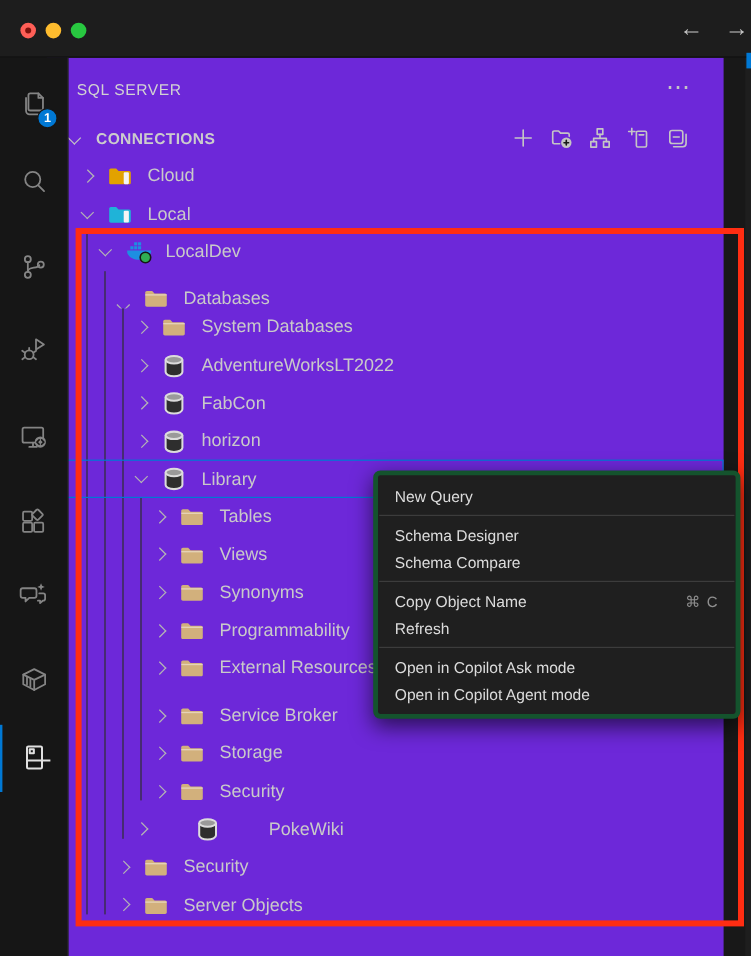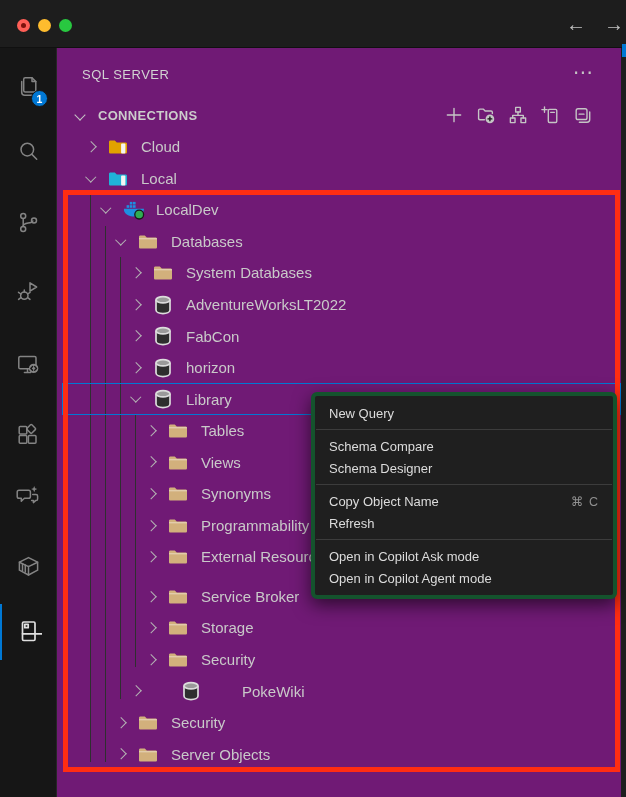--- a/index.html
+++ b/index.html
@@ -18,21 +18,21 @@
 
   
   .activitybar{position:absolute;left:0;top:48px;width:57px;height:749px;background:#161616;border-right:1px solid #262626;z-index:2}
   .ab-item{position:absolute;left:15px;width:27px;height:27px}
   .ab-item svg{display:block}
   .ab-badge{position:absolute;right:-6px;bottom:-6px;width:17px;height:17px;border-radius:50%;background:#0078d4;color:#fff;
             font-size:10.5px;font-weight:bold;display:flex;align-items:center;justify-content:center;border:1px solid #161616}
   .ab-active-bar{position:absolute;left:0;top:556px;width:2px;height:56px;background:#0078d4}
 
   
-  .sidebar{position:absolute;left:57px;top:48px;width:564px;height:749px;background:#701a75;z-index:1}
+  .sidebar{position:absolute;left:39px;top:48px;width:564px;height:749px;background:#6d28d9;z-index:1}
   .side-title{position:absolute;left:25px;top:19px;font-size:13px;font-weight:500;color:#d2d2d2;letter-spacing:.5px}
   .more{position:absolute;left:516px;top:12px;font-size:20px;color:#c5c5c5;cursor:pointer}
   .sec-head{position:absolute;left:0;top:54px;width:100%;height:28px}
   .sec-chev{position:absolute;left:19px;top:9px;width:8px;height:8px;border-right:1.7px solid #c5c5c5;border-bottom:1.7px solid #c5c5c5;transform:rotate(45deg)}
   .sec-label{position:absolute;left:41px;top:6px;font-size:13px;font-weight:bold;color:#cccccc;letter-spacing:.3px}
   .toolbar{position:absolute;right:30px;top:58px;display:flex;gap:14px;align-items:center}
   .tb-icon{width:18px;height:18px}
 
   
   .tree{position:absolute;left:5px;top:83px;width:559px;height:634px}
@@ -217,21 +217,21 @@
               <rect x="12" y="5.2" width="2.6" height="2.6"></rect>
               <rect x="8.8" y="1.9" width="2.6" height="2.6"></rect>
               <rect x="12" y="1.9" width="2.6" height="2.6"></rect>
               <path d="M1 8.8h22c-.1 1.9-.8 3.5-2 4.8-1.7 1.9-4.4 2.9-7.8 2.9-4.7 0-8.3-1.9-9.9-5.1-.5-1-.3-1.8-.3-2.6z"></path>
             </g>
             <circle cx="18.2" cy="14.6" r="4.4" fill="#2fae53" stroke="#181818" stroke-width="1.3"></circle>
           </svg>
         </span>
         <span class="tlabel">LocalDev</span>
       </div>
-      <div class="row" style="padding-left: 48px;">
+      <div class="row" style="padding-left: 48px; align-items: flex-end;">
         <div class="chevbox">
           <div class="chev down"></div>
         </div>
         <span class="ticon">
           <svg width="20" height="17" viewBox="0 0 20 17">
             <path d="M1 3.8C1 3 1.6 2.4 2.4 2.4h4.4l2 2.1h8.8c.8 0 1.4.6 1.4 1.4v8.3c0 .8-.6 1.4-1.4 1.4H2.4c-.8 0-1.4-.6-1.4-1.4z" fill="#d2b07c"></path>
             <rect x="1" y="5.2" width="18" height="1.1" fill="rgba(255,255,255,.45)"></rect>
           </svg>
         </span>
         <span class="tlabel">Databases</span>
@@ -435,24 +435,24 @@
 <div class="blue-tick"></div>
 
 <div class="redrect"></div>
 
 <div class="menu" id="menu">
     <div class="mi">
       <span>New Query</span>
     </div>
     <div class="msep"></div>
     <div class="mi">
+      <span>Schema Designer</span>
+    </div>
+    <div class="mi">
       <span>Schema Compare</span>
-    </div>
-    <div class="mi">
-      <span>Schema Designer</span>
     </div>
     <div class="msep"></div>
     <div class="mi">
       <span>Copy Object Name</span>
       <span class="mshort">⌘ C</span>
     </div>
     <div class="mi">
       <span>Refresh</span>
     </div>
     <div class="msep"></div>

